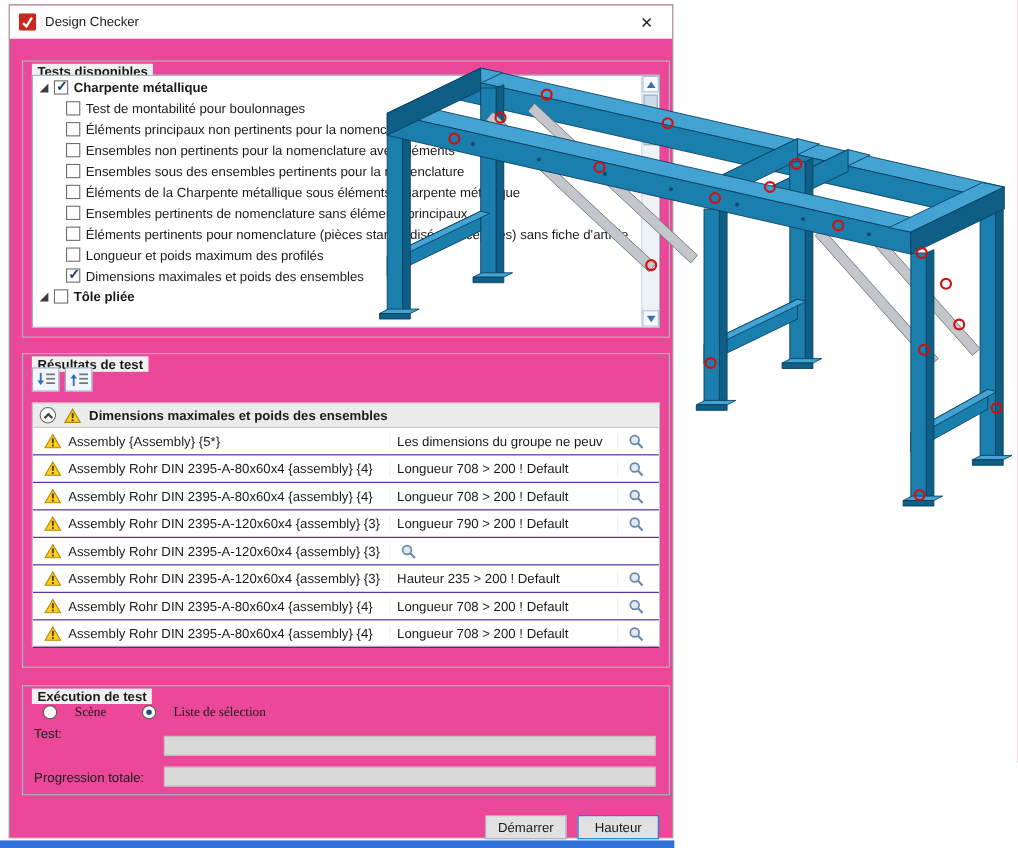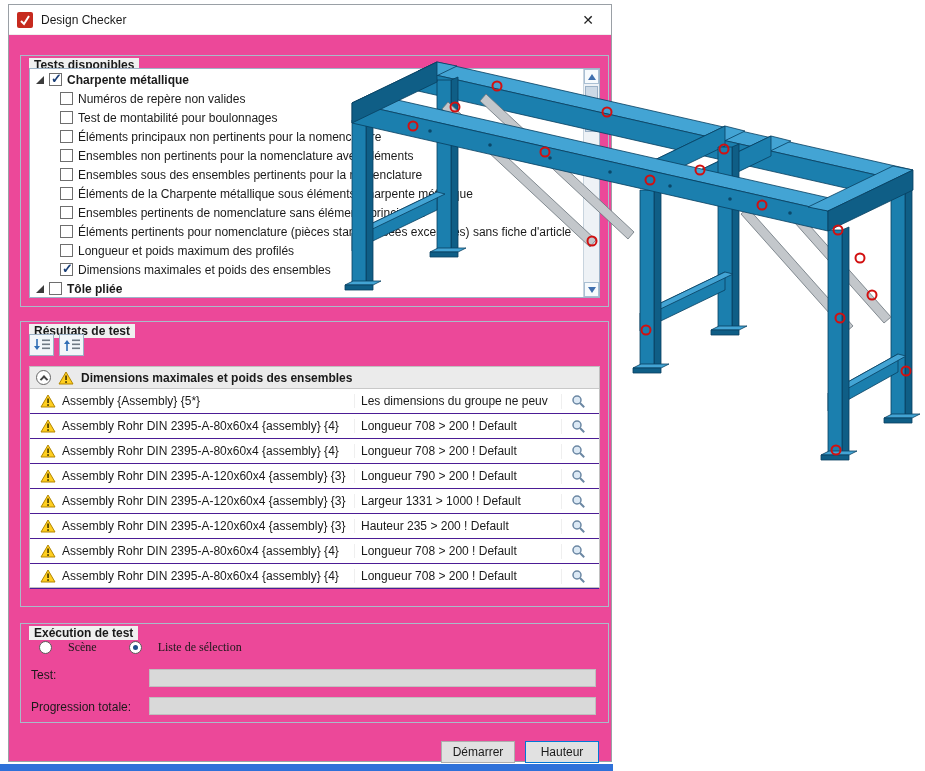--- a/index.html
+++ b/index.html
@@ -99,24 +99,20 @@
   </div>
 
   <div class="group" id="g-tests">
     <span class="group-label">Tests disponibles</span>
     <div class="tree">
       <div class="tree-inner">
           <div class="tree-row parent">
     <span class="exp"></span>
     <span class="cb checked"></span>
     <span class="t-label">Charpente métallique</span>
-  </div>
-          <div class="tree-row child">
-    <span class="cb"></span>
-    <span class="t-label">Numéros de repère non valides</span>
   </div>
           <div class="tree-row child">
     <span class="cb"></span>
     <span class="t-label">Test de montabilité pour boulonnages</span>
   </div>
           <div class="tree-row child">
     <span class="cb"></span>
     <span class="t-label">Éléments principaux non pertinents pour la nomenclature</span>
   </div>
           <div class="tree-row child">
@@ -272,21 +268,20 @@
   </div>
           <div class="result-row">
     <span class="r-icon">
       <svg width="16" height="14" viewBox="0 0 16 14">
         <path d="M8 1 L15 13 H1 Z" fill="#ffce1f" stroke="#b38600" stroke-width="1"></path>
         <rect x="7.2" y="4.5" width="1.7" height="4.5" fill="#4a3b00"></rect>
         <rect x="7.2" y="10.2" width="1.7" height="1.7" fill="#4a3b00"></rect>
       </svg>
     </span>
     <span class="r-item">Assembly Rohr DIN 2395-A-120x60x4 {assembly} {3}</span>
-    <span class="r-msg">Largeur 1331 &gt; 1000 ! Default</span>
     <span class="r-zoom">
       <svg width="15" height="15" viewBox="0 0 15 15">
         <circle cx="6" cy="6" r="4" fill="#dce9f5" stroke="#6b87a3" stroke-width="1.5"></circle>
         <line x1="9" y1="9" x2="13.2" y2="13.2" stroke="#6b87a3" stroke-width="2"></line>
       </svg>
     </span>
   </div>
           <div class="result-row">
     <span class="r-icon">
       <svg width="16" height="14" viewBox="0 0 16 14">
@@ -347,21 +342,21 @@
     <div class="radio-row">
       <span class="radio-option">
         <span class="radio"></span>
         <span class="radio-label">Scène</span>
       </span>
       <span class="radio-option">
         <span class="radio selected"></span>
         <span class="radio-label">Liste de sélection</span>
       </span>
     </div>
-    <span class="field-label" style="top:44px">Test:</span>
+    <span class="field-label" style="top:36px">Test:</span>
     <span class="field" style="top:45px"></span>
     <span class="field-label" style="top:76px">Progression totale:</span>
     <span class="field" style="top:73px"></span>
   </div>
 
   <div class="btn" id="btn-start">Démarrer</div>
   <div class="btn" id="btn-close">Hauteur</div>
 </div>
 
 <div class="taskbar-strip"></div>

